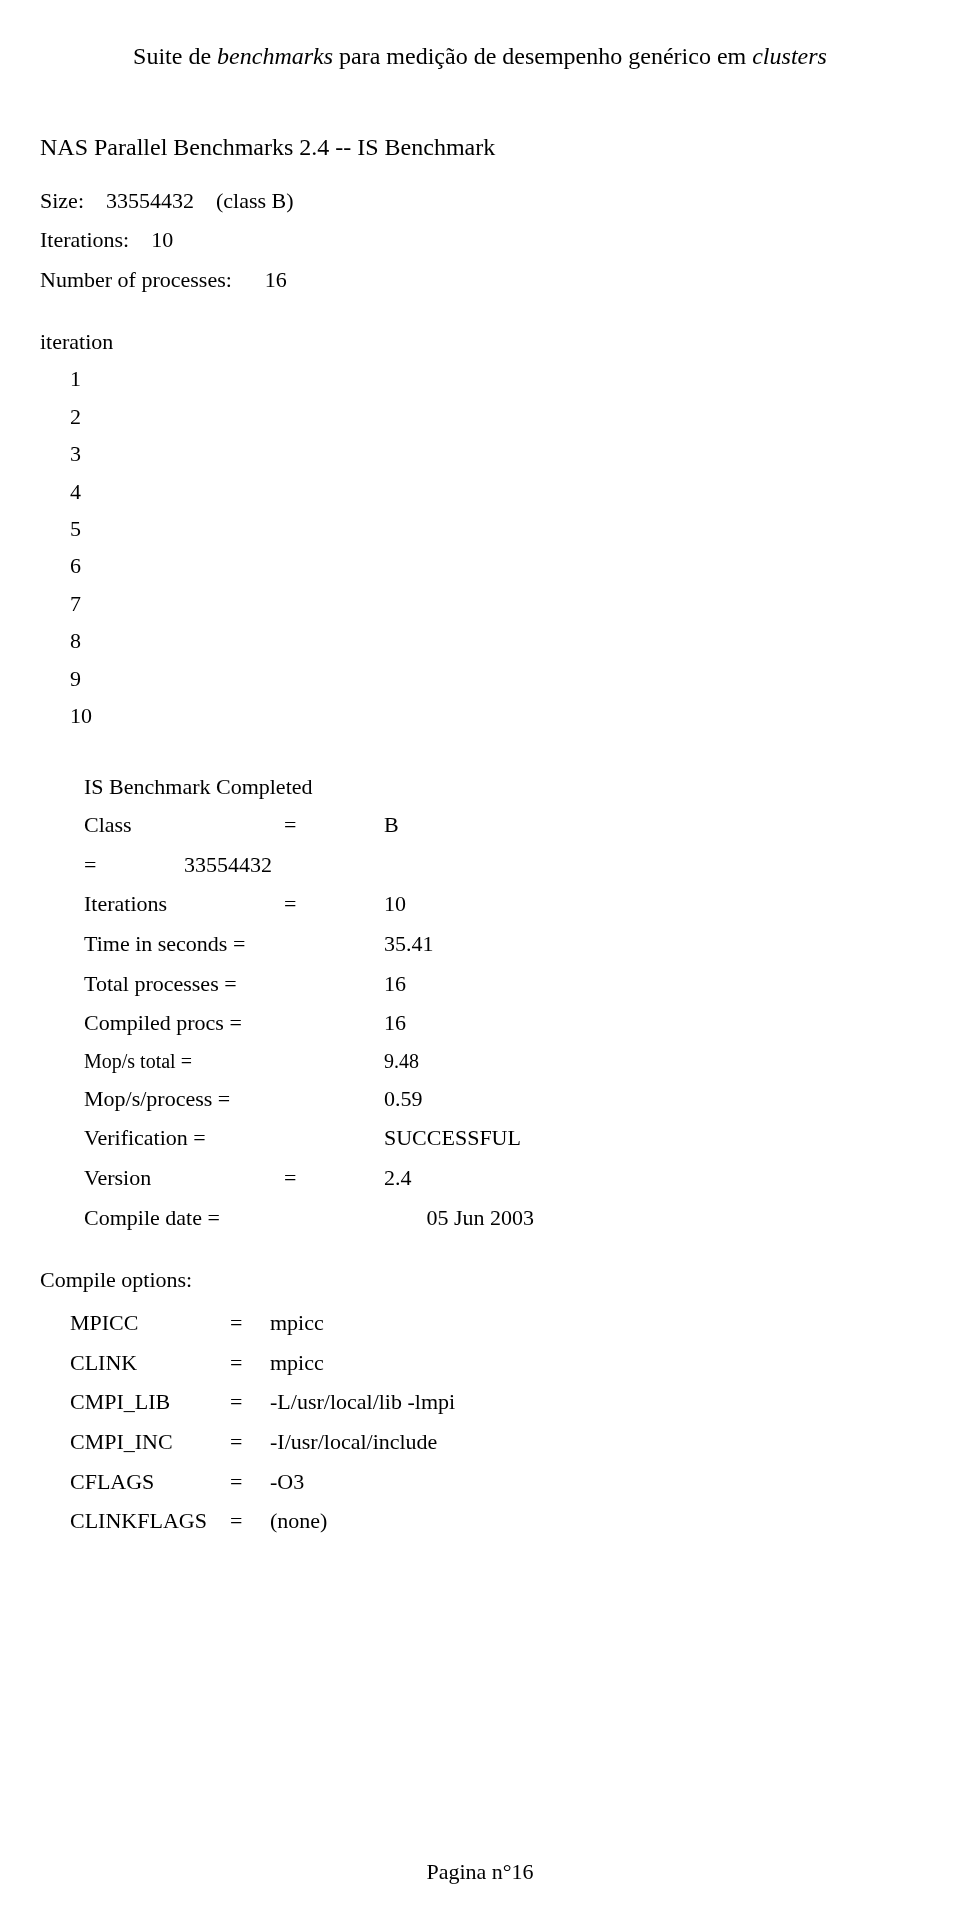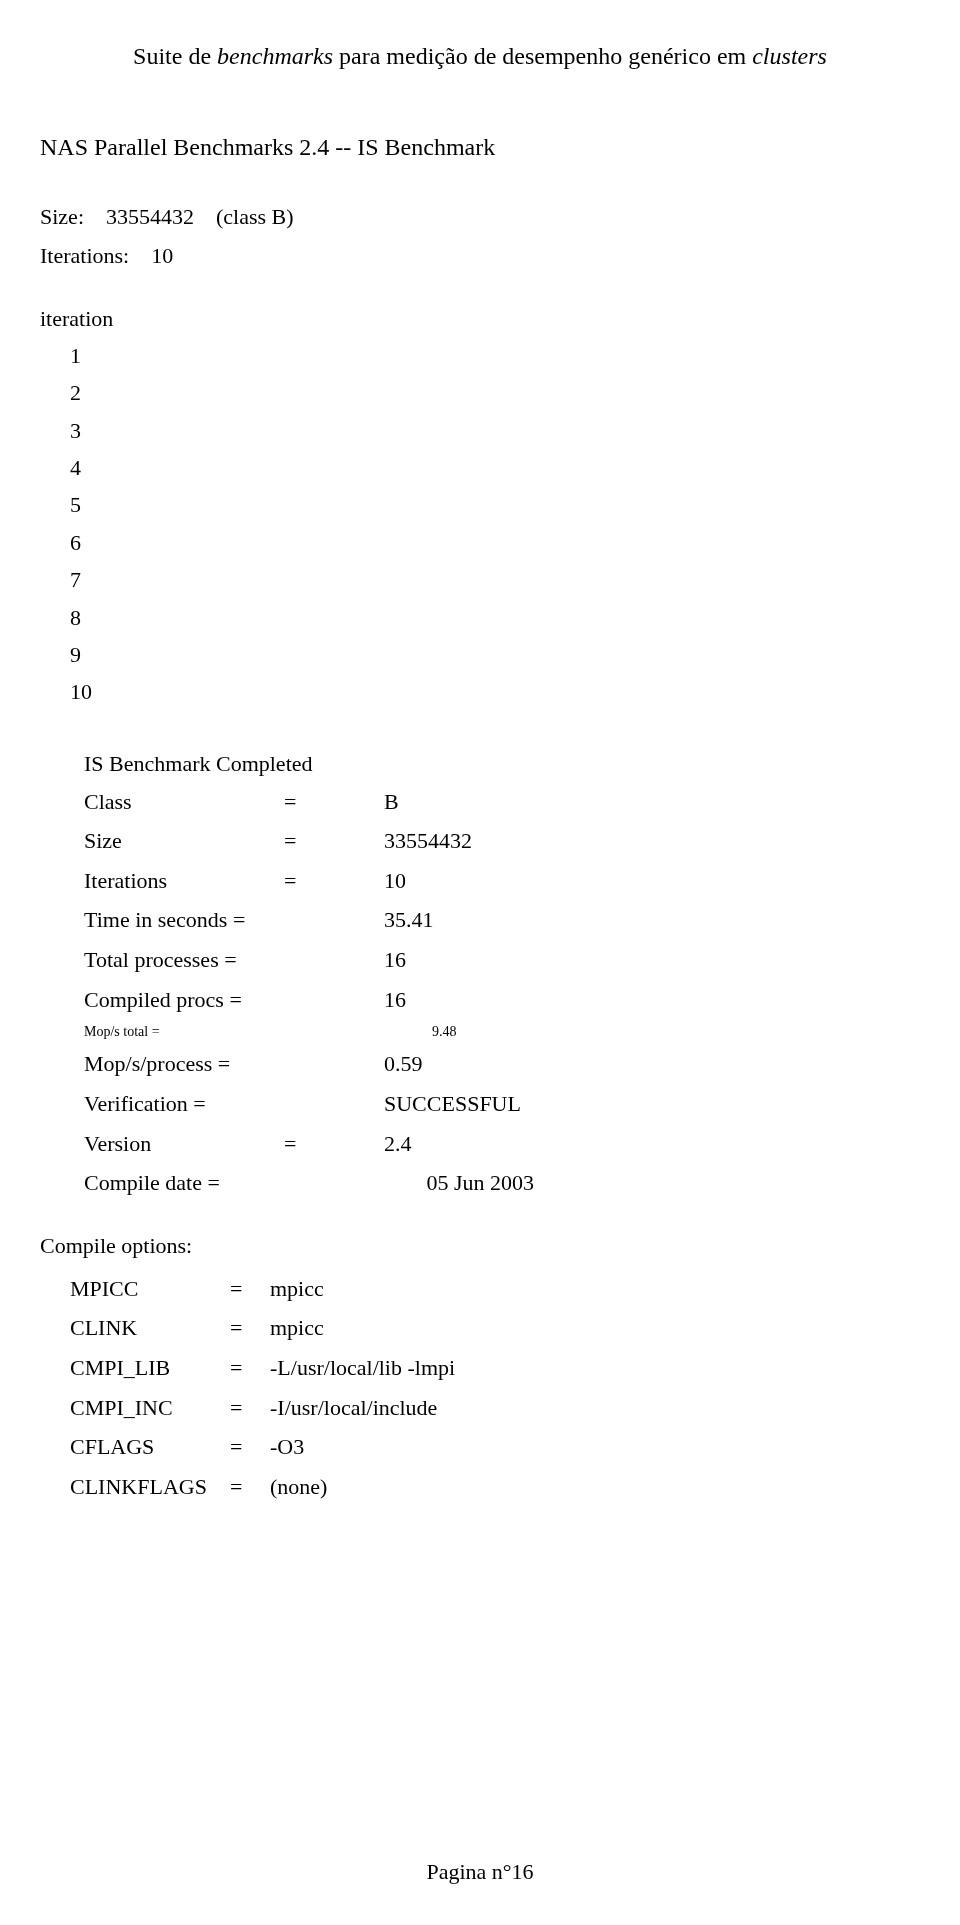--- a/index.html
+++ b/index.html
@@ -31,21 +31,21 @@
       margin-bottom: 60px;
       line-height: 1.4;
     }
 
     .header-title em {
     }
 
     .section-title {
       font-size: 24px;
       font-weight: normal;
-      margin-bottom: 36px;
+      margin-bottom: 20px;
     }
 
     .benchmark-info {
       margin-bottom: 30px;
       font-size: 22px;
       line-height: 1.8;
     }
 
     .iteration-section {
       margin-bottom: 10px;
@@ -104,20 +104,25 @@
       &nbsp;&nbsp;
       <span>33554432</span>
       &nbsp;&nbsp;
       <span>(class B)</span>
     </div>
     <div>
       <span>Iterations:</span>
       &nbsp;&nbsp;
       <span>10</span>
     </div>
+    <div>
+      <span>Number of processes:</span>
+      &nbsp;&nbsp;&nbsp;&nbsp;
+      <span>16</span>
+    </div>
   </div>
 
   <div class="iteration-section">
     <div class="iteration-label">iteration</div>
     <div class="iteration-numbers">
 
     <div>1</div>
         <div>2</div>
         <div>3</div>
         <div>4</div>
@@ -133,42 +138,41 @@
   <div class="results-section">
     <div style="margin-bottom:5px;">IS Benchmark Completed</div>
 
     <div id="results-rows">
         <div style="display: flex; line-height: 1.8; font-size: 22px;">
           <span style="min-width: 200px;">Class</span>
           <span style="min-width: 100px;">=</span>
           <span style="min-width: 150px;">B</span>
         </div>
         <div style="display: flex; line-height: 1.8; font-size: 22px;">
-          <span style="min-width: 200px;">Size</span>
           <span style="min-width: 100px;">=</span>
           <span style="min-width: 150px;">33554432</span>
         </div>
         <div style="display: flex; line-height: 1.8; font-size: 22px;">
           <span style="min-width: 200px;">Iterations</span>
           <span style="min-width: 100px;">=</span>
           <span style="min-width: 150px;">10</span>
         </div>
         <div style="display: flex; line-height: 1.8; font-size: 22px;">
           <span style="min-width: 300px;">Time in seconds =</span>
           <span style="min-width: 150px;">35.41</span>
         </div>
         <div style="display: flex; line-height: 1.8; font-size: 22px;">
           <span style="min-width: 300px;">Total processes =</span>
           <span style="min-width: 150px;">16</span>
         </div>
         <div style="display: flex; line-height: 1.8; font-size: 22px;">
           <span style="min-width: 300px;">Compiled procs =</span>
           <span style="min-width: 150px;">16</span>
         </div>
-        <div style="display: flex; line-height: 1.8; font-size: 14px; gap: 48px;">
+        <div style="display: flex; line-height: 1.8; font-size: 20px;">
           <span style="min-width: 300px;">Mop/s total   =</span>
           <span style="min-width: 150px;">9.48</span>
         </div>
         <div style="display: flex; line-height: 1.8; font-size: 22px;">
           <span style="min-width: 300px;">Mop/s/process =</span>
           <span style="min-width: 150px;">0.59</span>
         </div>
         <div style="display: flex; line-height: 1.8; font-size: 22px;">
           <span style="min-width: 300px;">Verification  =</span>
           <span style="min-width: 150px;">SUCCESSFUL</span>

